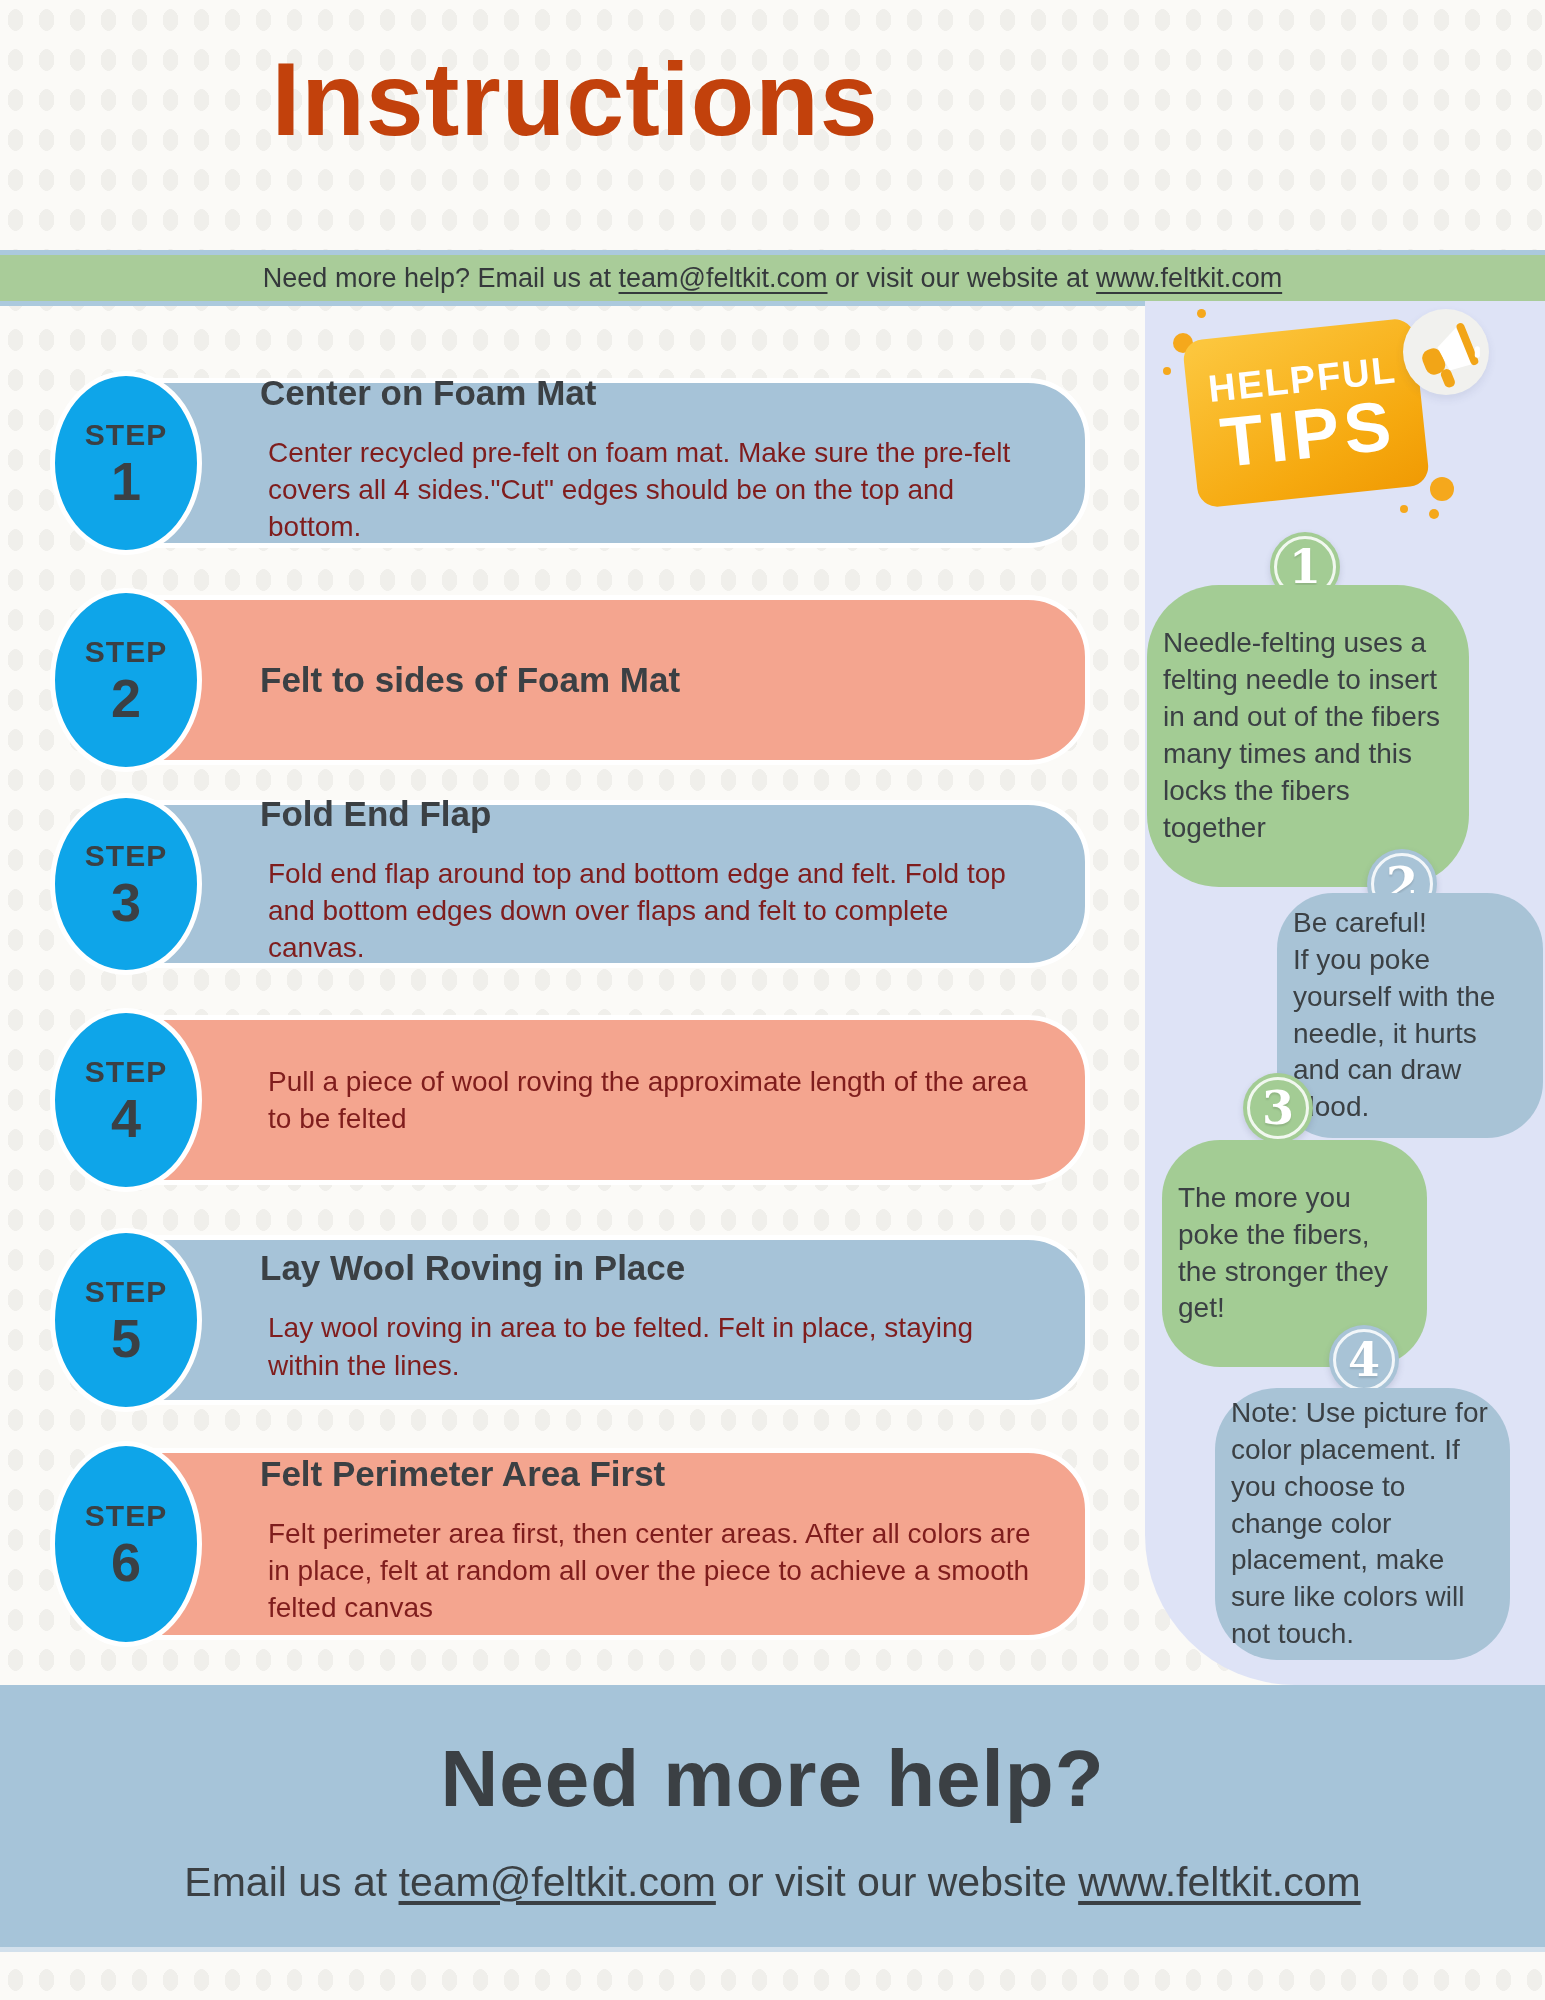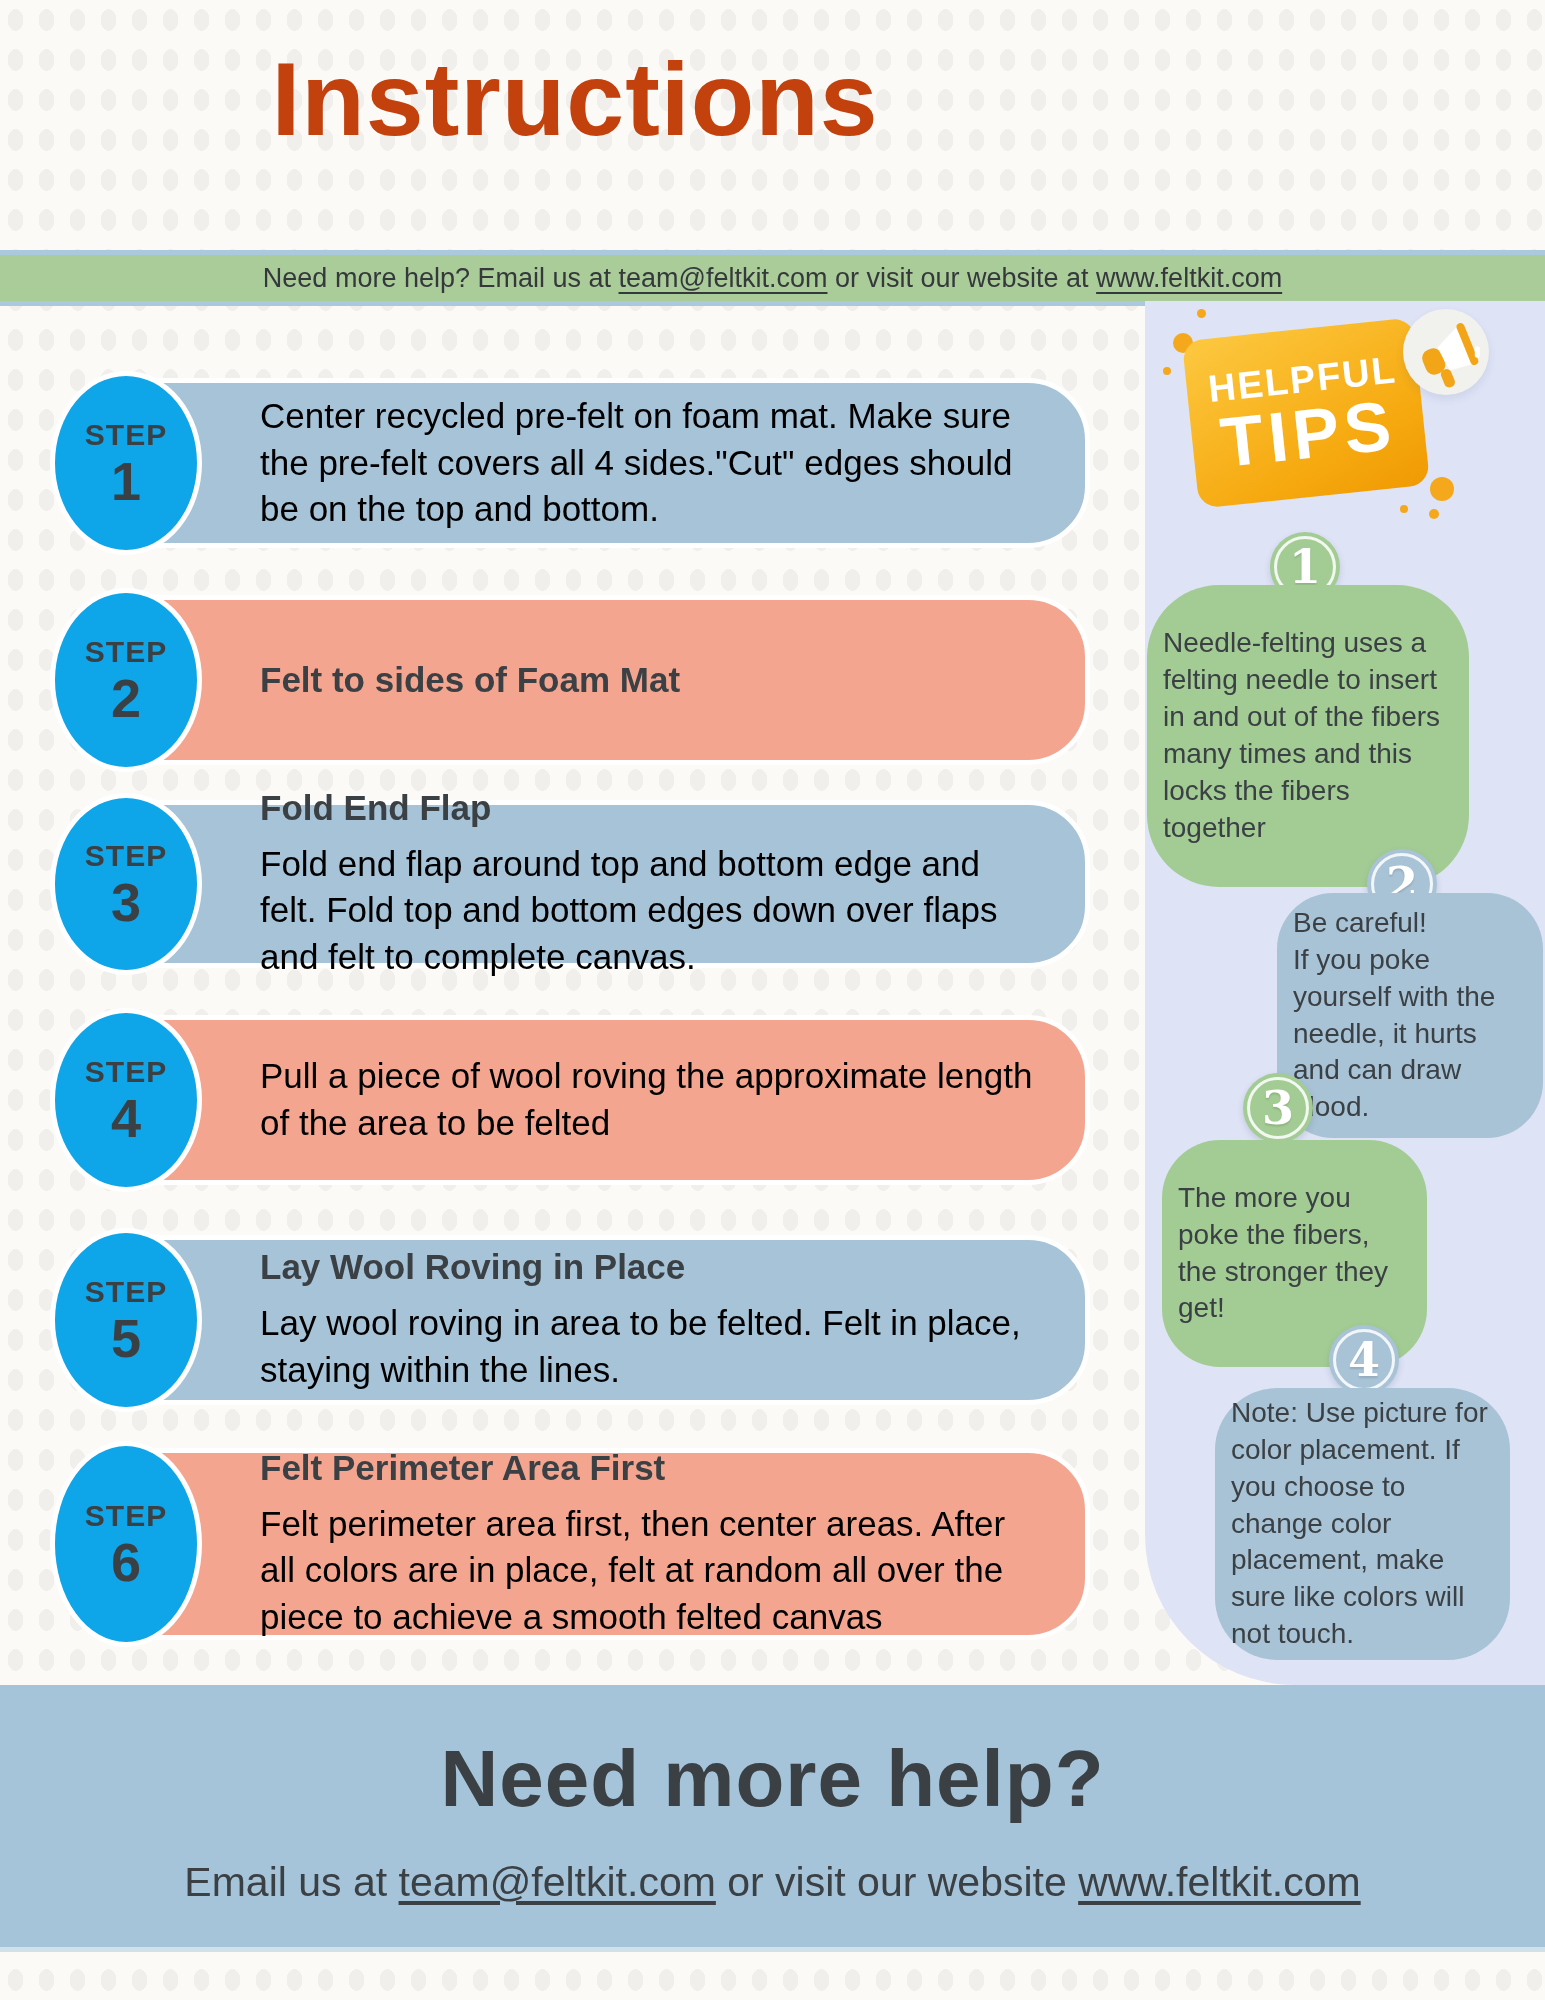--- a/index.html
+++ b/index.html
@@ -28,21 +28,21 @@
   .step{position:absolute;left:0;width:1145px;}
   .step-box{
     position:absolute;left:90px;width:1000px;height:100%;
     border:5px solid #ffffff;border-radius:62px;box-sizing:border-box;
     display:flex;flex-direction:column;justify-content:center;gap:13px;
     padding:10px 46px 10px 165px;
   }
   .step-box.blue{background:#a6c3d8;}
   .step-box.salmon{background:#f4a58f;}
   .step-box h2{margin:0;font-size:35px;font-weight:700;color:#3b4044;}
-  .step-box p{margin:0;font-size:35px;line-height:1.33;color:#000000;max-width:810px;}
+  .step-box p{margin:8px;font-size:28px;line-height:1.33;color:#7f1d1d;max-width:810px;}
   .step-badge{
     position:absolute;left:50px;top:-7px;bottom:-7px;width:152px;
     background:#0ea5e9;border:5px solid #ffffff;border-radius:50%;box-sizing:border-box;
     display:flex;flex-direction:column;align-items:center;justify-content:center;gap:2px;
   }
   .step-word{font-size:30px;font-weight:700;letter-spacing:1px;color:#3b4044;}
   .step-num{font-size:54px;font-weight:600;color:#3b4044;line-height:1;}
   
   .tips-panel{
     position:absolute;left:1145px;top:301px;width:400px;height:1384px;
@@ -100,20 +100,21 @@
 <div class="page">
 
   <h1 class="title">Instructions</h1>
 
   <div class="banner"><span>Need more help? Email us at </span><a class="link">team@feltkit.com</a><span> or visit our website at </span><a class="link">www.feltkit.com</a></div>
 
   <div>
 
     <section class="step" style="top:378px;height:170px;">
       <div class="step-box blue">
+        <h2>Center on Foam Mat</h2>
         <p>Center recycled pre-felt on foam mat. Make sure the pre-felt covers all 4 sides."Cut" edges should be on the top and bottom.</p>
       </div>
       <div class="step-badge">
         <span class="step-word">STEP</span>
         <span class="step-num">1</span>
       </div>
     </section>
 
     <section class="step" style="top:595px;height:170px;">
       <div class="step-box salmon">

